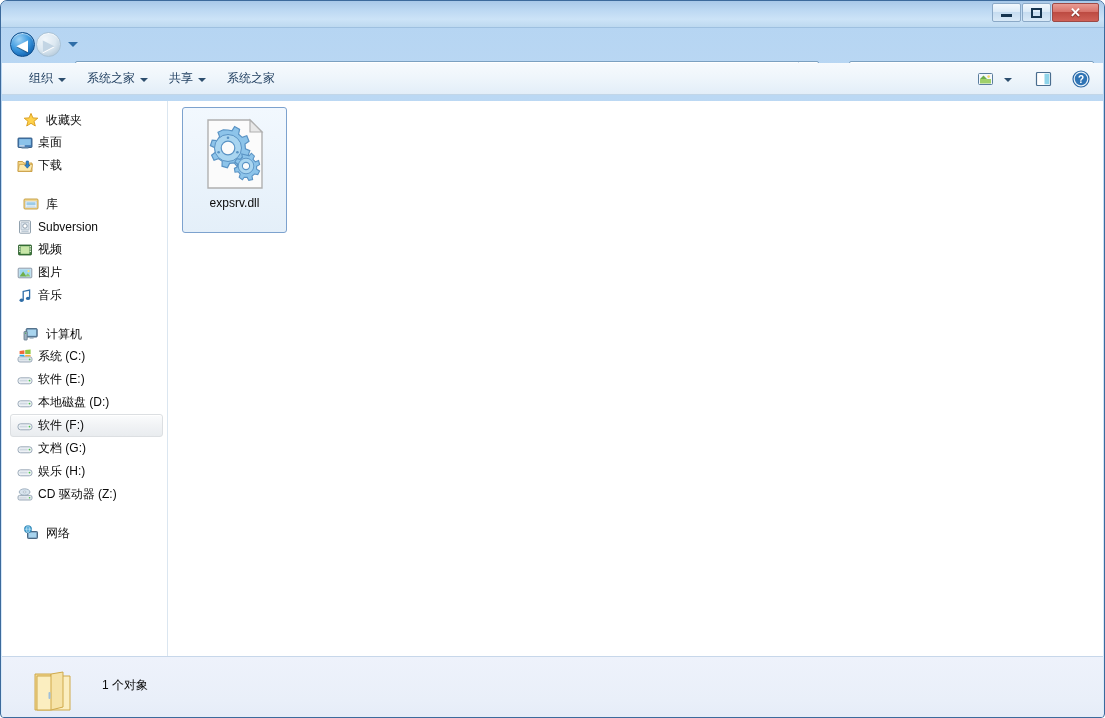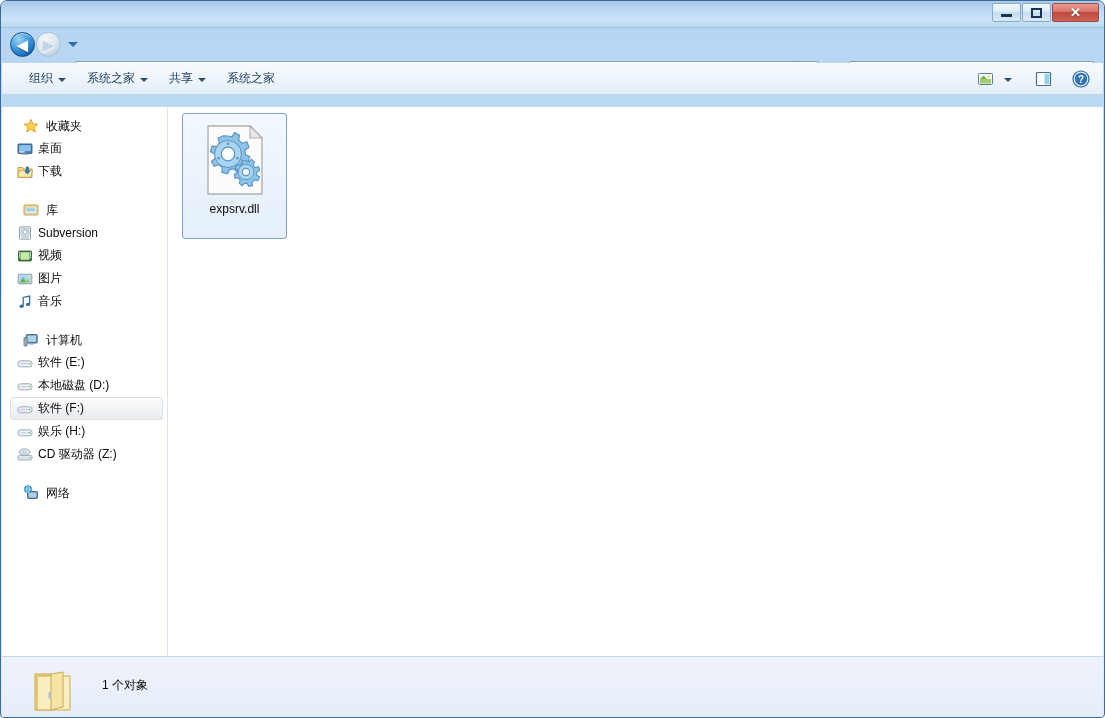--- a/index.html
+++ b/index.html
@@ -178,21 +178,21 @@
     position: absolute; right: 10px; top: 0;
     height: 32px; display: flex; align-items: center; gap: 4px;
   }
   .tb-icon-btn {
     width: 24px; height: 22px;
     display: flex; align-items: center; justify-content: center;
   }
 
   
   .body {
-    position: absolute; left: 1px; top: 106px;
+    position: absolute; left: 1px; top: 100px;
     width: 1101px; height: 425px;
     background: #ffffff;
     display: flex;
   }
   .sidebar {
     width: 166px; height: 561px;
     background: #ffffff;
     border-right: 1px solid #dbe6f0;
     padding-top: 8px;
     overflow: hidden;
@@ -490,20 +490,34 @@
               <rect x="1" y="5.5" width="3.2" height="8.5" rx="0.6" fill="#9fb2c2" stroke="#5f7587" stroke-width="0.8"></rect>
               <circle cx="2.6" cy="7.2" r="0.6" fill="#3fa84a"></circle>
               <rect x="6.6" y="11.4" width="4" height="1.2" fill="#8da2b5"></rect>
             </svg>
           </span>
           <span>计算机</span>
         </div>
         <div class="sb-item">
           <span class="sb-icon">
             <svg width="16" height="16" viewBox="0 0 16 16">
+              <rect x="1" y="7.8" width="14" height="5.2" rx="2" fill="#e2e8ee" stroke="#93a3b2" stroke-width="0.9"></rect>
+              <rect x="2.6" y="9.6" width="8" height="1.5" fill="#cdd7e0"></rect>
+              <circle cx="12.6" cy="10.4" r="0.9" fill="#4cc24c"></circle>
+              <polygon points="2.6,2 7.4,1.2 7.4,5.1 2.6,5.1" fill="#f06a3a"></polygon>
+              <polygon points="8.2,1.1 13.6,0.4 13.6,5.1 8.2,5.1" fill="#8fc63d"></polygon>
+              <polygon points="2.6,5.8 7.4,5.8 7.4,7.4 2.6,6.9" fill="#29abe2"></polygon>
+              <polygon points="8.2,5.8 13.6,5.8 13.6,7.4 8.2,7.4" fill="#fbb03b"></polygon>
+            </svg>
+          </span>
+          <span>系统 (C:)</span>
+        </div>
+        <div class="sb-item">
+          <span class="sb-icon">
+            <svg width="16" height="16" viewBox="0 0 16 16">
               <rect x="1" y="5.8" width="14" height="6" rx="2.6" fill="#eef2f6" stroke="#93a3b2" stroke-width="0.9"></rect>
               <rect x="2.6" y="7.8" width="8" height="1.6" rx="0.5" fill="#cfd8e1"></rect>
               <circle cx="12.5" cy="8.6" r="0.9" fill="#4cc24c"></circle>
             </svg>
           </span>
           <span>软件 (E:)</span>
         </div>
         <div class="sb-item">
           <span class="sb-icon">
             <svg width="16" height="16" viewBox="0 0 16 16">
@@ -516,20 +530,30 @@
         </div>
         <div class="sb-item selected">
           <span class="sb-icon">
             <svg width="16" height="16" viewBox="0 0 16 16">
               <rect x="1" y="5.8" width="14" height="6" rx="2.6" fill="#eef2f6" stroke="#93a3b2" stroke-width="0.9"></rect>
               <rect x="2.6" y="7.8" width="8" height="1.6" rx="0.5" fill="#cfd8e1"></rect>
               <circle cx="12.5" cy="8.6" r="0.9" fill="#4cc24c"></circle>
             </svg>
           </span>
           <span>软件 (F:)</span>
+        </div>
+        <div class="sb-item">
+          <span class="sb-icon">
+            <svg width="16" height="16" viewBox="0 0 16 16">
+              <rect x="1" y="5.8" width="14" height="6" rx="2.6" fill="#eef2f6" stroke="#93a3b2" stroke-width="0.9"></rect>
+              <rect x="2.6" y="7.8" width="8" height="1.6" rx="0.5" fill="#cfd8e1"></rect>
+              <circle cx="12.5" cy="8.6" r="0.9" fill="#4cc24c"></circle>
+            </svg>
+          </span>
+          <span>文档 (G:)</span>
         </div>
         <div class="sb-item">
           <span class="sb-icon">
             <svg width="16" height="16" viewBox="0 0 16 16">
               <rect x="1" y="5.8" width="14" height="6" rx="2.6" fill="#eef2f6" stroke="#93a3b2" stroke-width="0.9"></rect>
               <rect x="2.6" y="7.8" width="8" height="1.6" rx="0.5" fill="#cfd8e1"></rect>
               <circle cx="12.5" cy="8.6" r="0.9" fill="#4cc24c"></circle>
             </svg>
           </span>
           <span>娱乐 (H:)</span>

